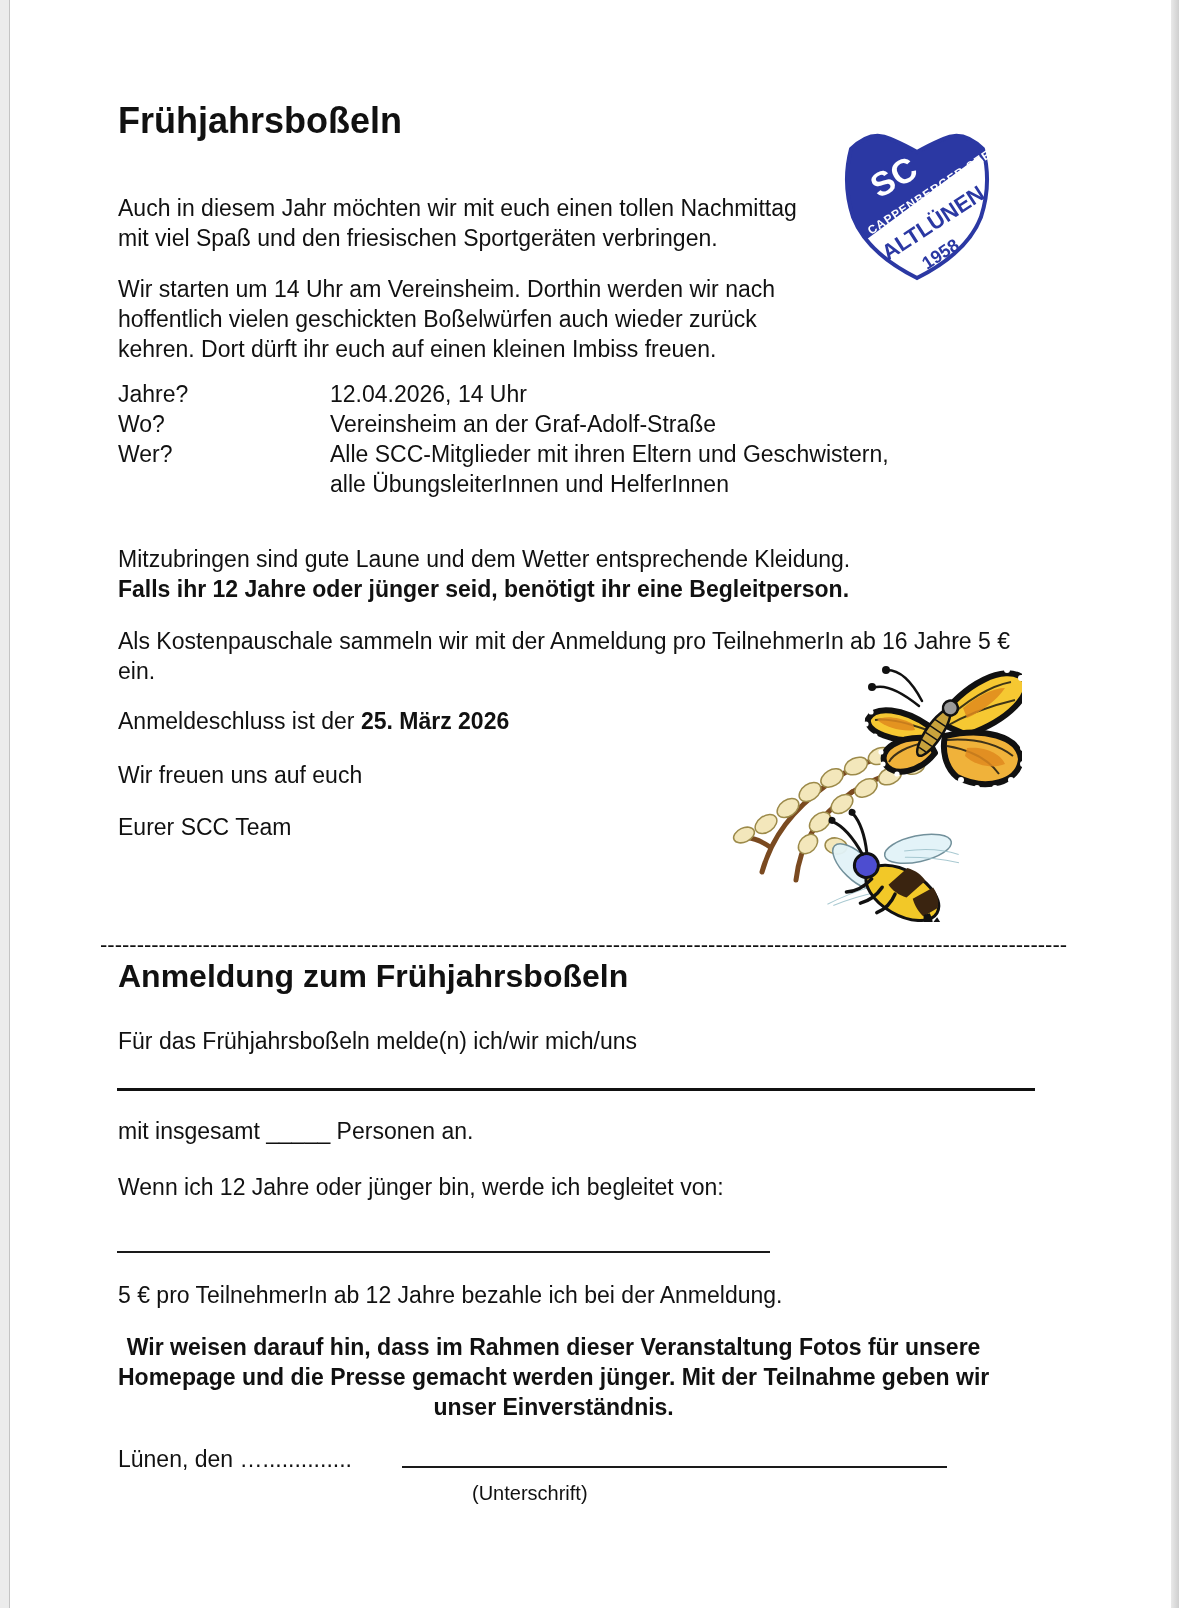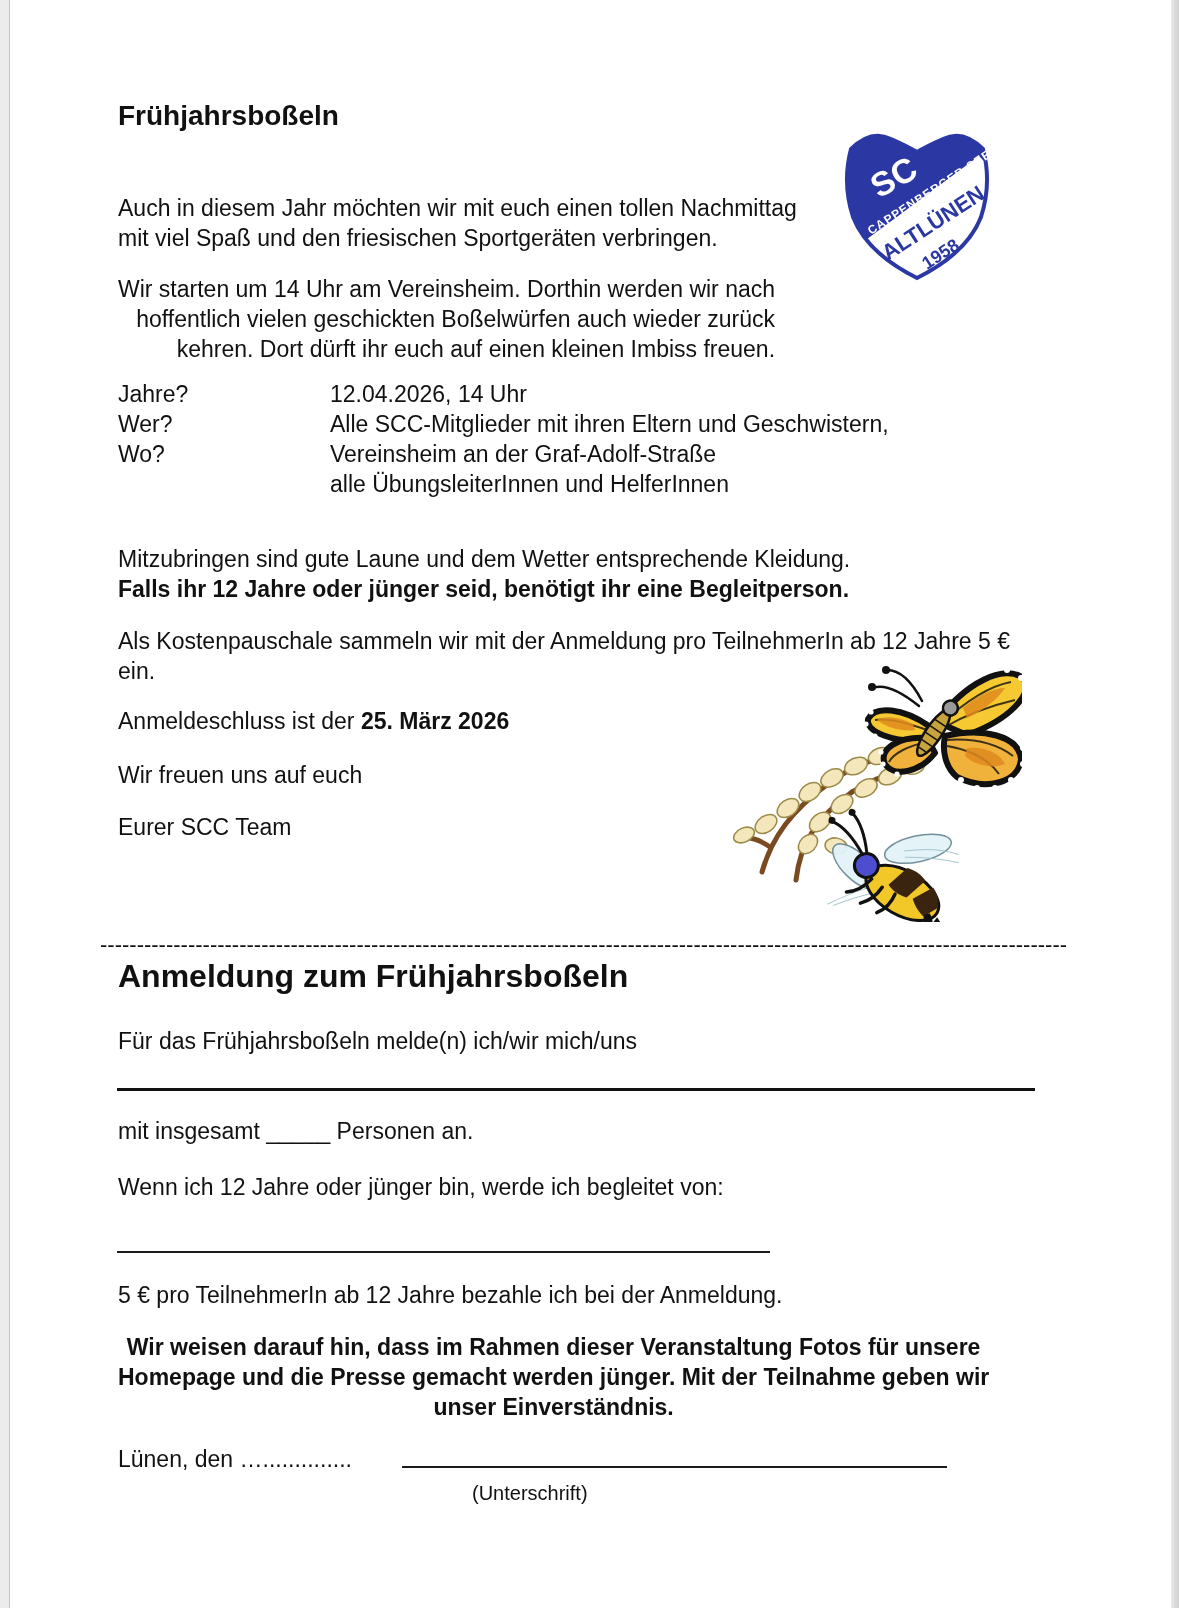--- a/index.html
+++ b/index.html
@@ -11,21 +11,21 @@
     position:absolute; left:0; top:0; width:9px; height:1608px;
     background:#ececec; border-right:1px solid #c4c4c4;
   }
   .edge-right {
     position:absolute; right:0; top:0; width:8px; height:1608px;
     background:linear-gradient(to right,#e9e9e9,#cfcfcf);
   }
   .abs { position:absolute; }
   .t  { font-size:23px; line-height:30px; white-space:nowrap; }
   .b  { font-weight:bold; }
-  .doc-title { font-size:28px; font-weight:bold; white-space:nowrap; }
+  .doc-title { font-size:36px; font-weight:bold; white-space:nowrap; }
   .h2 { font-size:32px; font-weight:bold; white-space:nowrap; }
   .qa-row { display:flex; }
   .qa-label { width:212px; flex:0 0 212px; }
   .dashes {
     left:100px; top:932px; width:968px; height:26px; overflow:hidden;
     font-size:22px; letter-spacing:0; white-space:nowrap; color:#111;
   }
   .rule { border-bottom:2px solid #1a1a1a; height:0; }
   .rule-thick { border-bottom:3px solid #111; height:0; }
   .caption { font-size:20px; white-space:nowrap; }
@@ -57,52 +57,52 @@
       <text x="0" y="0" transform="translate(57,140) rotate(-33)" fill="#2b38a3" font-family="Liberation Sans, sans-serif" font-size="22" font-weight="bold">ALTLÜNEN</text>
       <text x="0" y="0" transform="translate(96,149) rotate(-33)" fill="#2b38a3" font-family="Liberation Sans, sans-serif" font-size="18" font-weight="bold">1958</text>
     </svg>
   </div>
 
   <div class="abs t" style="left:118px; top:193px;">
     <div>Auch in diesem Jahr möchten wir mit euch einen tollen Nachmittag</div>
     <div>mit viel Spaß und den friesischen Sportgeräten verbringen.</div>
   </div>
 
-  <div class="abs t" style="left:118px; top:274px;text-align:right;">
+  <div class="abs t" style="left:118px; top:274px;">
     <div>Wir starten um 14 Uhr am Vereinsheim. Dorthin werden wir nach</div>
     <div>hoffentlich vielen geschickten Boßelwürfen auch wieder zurück</div>
     <div>kehren. Dort dürft ihr euch auf einen kleinen Imbiss freuen.</div>
   </div>
 
   <div class="abs t" style="left:118px; top:379px;">
     <div class="qa-row">
       <div class="qa-label">Jahre?</div>
       <div>12.04.2026, 14 Uhr</div>
     </div>
     <div class="qa-row">
+      <div class="qa-label">Wo?</div>
+      <div>Vereinsheim an der Graf-Adolf-Straße</div>
+    </div>
+    <div class="qa-row">
       <div class="qa-label">Wer?</div>
       <div>Alle SCC-Mitglieder mit ihren Eltern und Geschwistern,</div>
-    </div>
-    <div class="qa-row">
-      <div class="qa-label">Wo?</div>
-      <div>Vereinsheim an der Graf-Adolf-Straße</div>
     </div>
     <div class="qa-row">
       <div class="qa-label"></div>
       <div>alle ÜbungsleiterInnen und HelferInnen</div>
     </div>
   </div>
 
   <div class="abs t" style="left:118px; top:544px;">
     <div>Mitzubringen sind gute Laune und dem Wetter entsprechende Kleidung.</div>
     <div class="b">Falls ihr 12 Jahre oder jünger seid, benötigt ihr eine Begleitperson.</div>
   </div>
 
   <div class="abs t" style="left:118px; top:626px;">
-    <div>Als Kostenpauschale sammeln wir mit der Anmeldung pro TeilnehmerIn ab 12 Jahre 5 €</div>
+    <div>Als Kostenpauschale sammeln wir mit der Anmeldung pro TeilnehmerIn ab 16 Jahre 5 €</div>
     <div>ein.</div>
   </div>
 
   <div class="abs t" style="left:118px; top:706px;text-align:right;">
     <span>Anmeldeschluss ist der </span><span class="b">25. März 2026</span>
   </div>
 
   <div class="abs t" style="left:118px; top:760px;">Wir freuen uns auf euch</div>
   <div class="abs t" style="left:118px; top:812px;">Eurer SCC Team</div>
 

